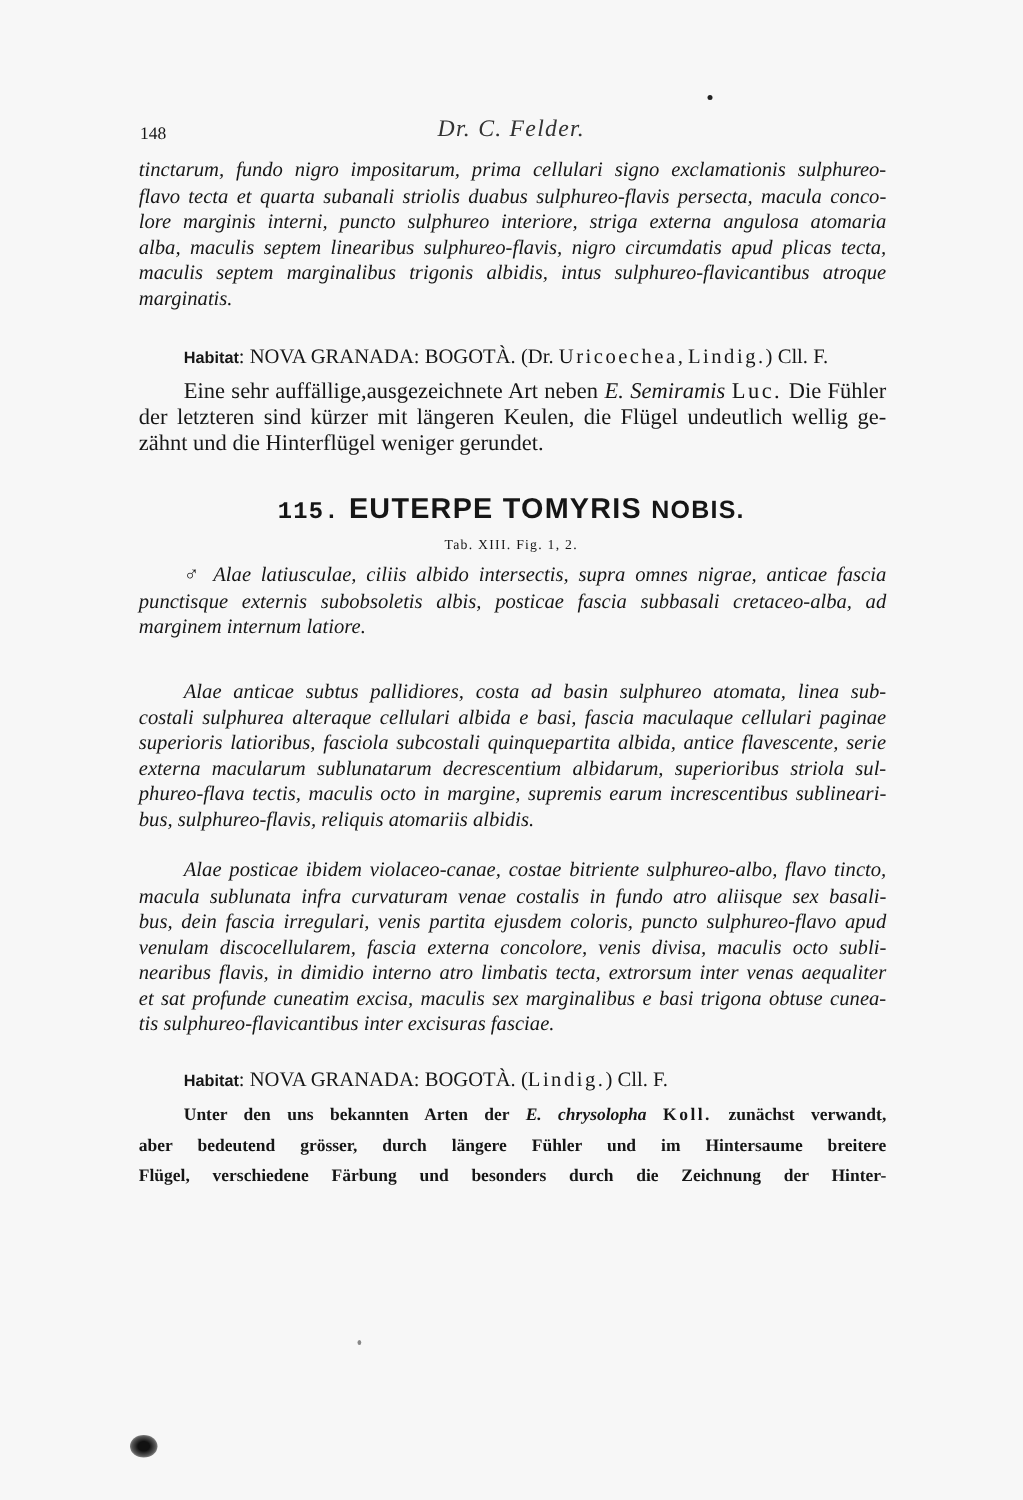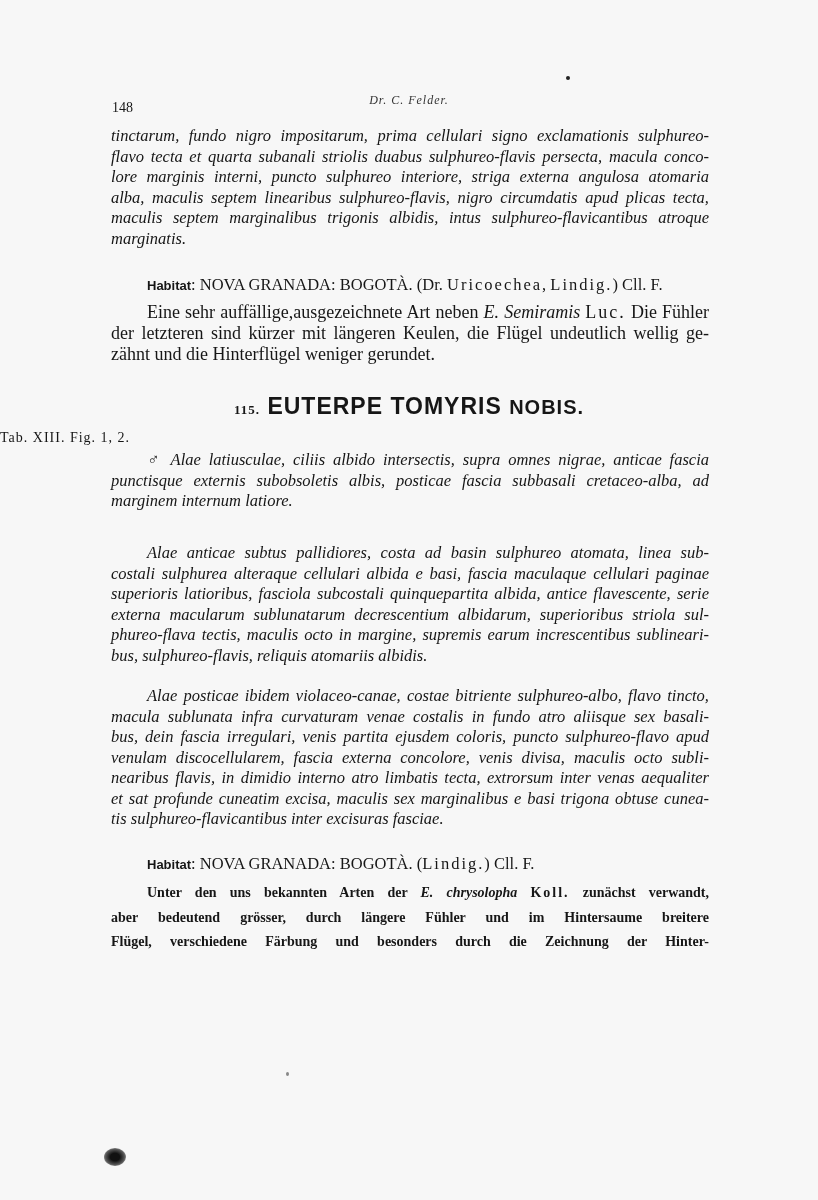--- a/index.html
+++ b/index.html
@@ -10,21 +10,21 @@
     overflow: hidden;
     font-family: "Liberation Serif", "DejaVu Serif", serif;
     color: #161616;
   }
   .page-number {
     position: absolute; left: 112px; top: 100px;
     font-size: 14px;
   }
   .running-head {
     position: absolute; left: 0; width: 818px; top: 93px;
-    text-align: center; font-size: 12px; font-style: italic; letter-spacing: 1px;
+    text-align: center; font-size: 19px; font-style: italic; letter-spacing: 1px;
     color: #333;
   }
   .dot-mark {
     position: absolute; left: 566px; top: 76px; width: 4px; height: 4px;
     background: #222; border-radius: 50%;
   }
   .text-block { position: absolute; left: 111px; width: 598px; }
   .line {
     display: block; height: 20.5px; line-height: 20.5px;
     white-space: nowrap; text-align: justify; text-align-last: justify;
@@ -36,25 +36,25 @@
   .habitat { font-size: 15px; }
   .habitat .lbl { font-family: "Liberation Sans", sans-serif; font-weight: bold; font-size: 13px; }
   .spaced { letter-spacing: 2px; }
   .german .line { font-size: 18px; height: 21px; line-height: 21px; }
   .german2 .line { font-size: 14px; height: 24.5px; line-height: 24.5px; font-weight: 600; }
   .heading {
     position: absolute; left: 0; width: 818px; top: 393px; text-align: center;
     font-family: "Liberation Sans", sans-serif; font-weight: bold; font-size: 23px;
     letter-spacing: 1px;
   }
-  .heading .num { font-family: Liberation Serif, serif; font-size: 13px; }
+  .heading .num { font-family: Liberation Mono, monospace; font-size: 19px; }
   .heading .nobis { font-size: 20px; }
   .plate {
-    position: absolute; left: 0; width: 818px; top: 430px; text-align: left;
-    font-size: 14px; letter-spacing: 1px;
+    position: absolute; left: 0; width: 818px; top: 430px; text-align: center;
+    font-size: 11px; letter-spacing: 1px;
   }
   .spot {
     position: absolute; left: 104px; top: 1148px; width: 22px; height: 18px;
     background: radial-gradient(ellipse at center, #111 30%, #555 60%, rgba(0,0,0,0) 100%);
     border-radius: 50%;
   }
   .spot2 {
     position: absolute; left: 286px; top: 1072px; width: 3px; height: 4px; background:#888; border-radius:50%;
   }
 </style>

